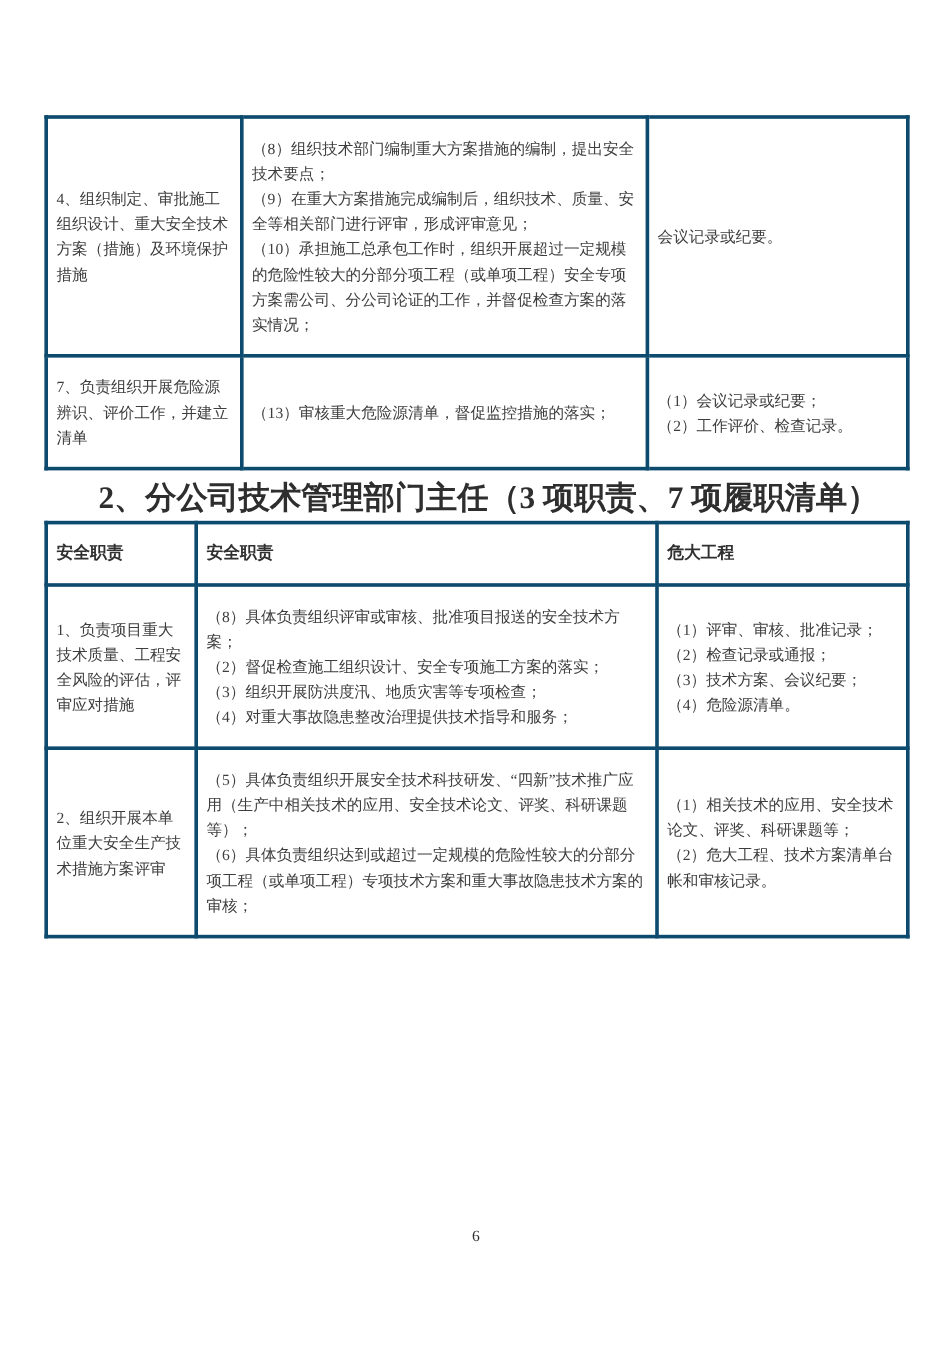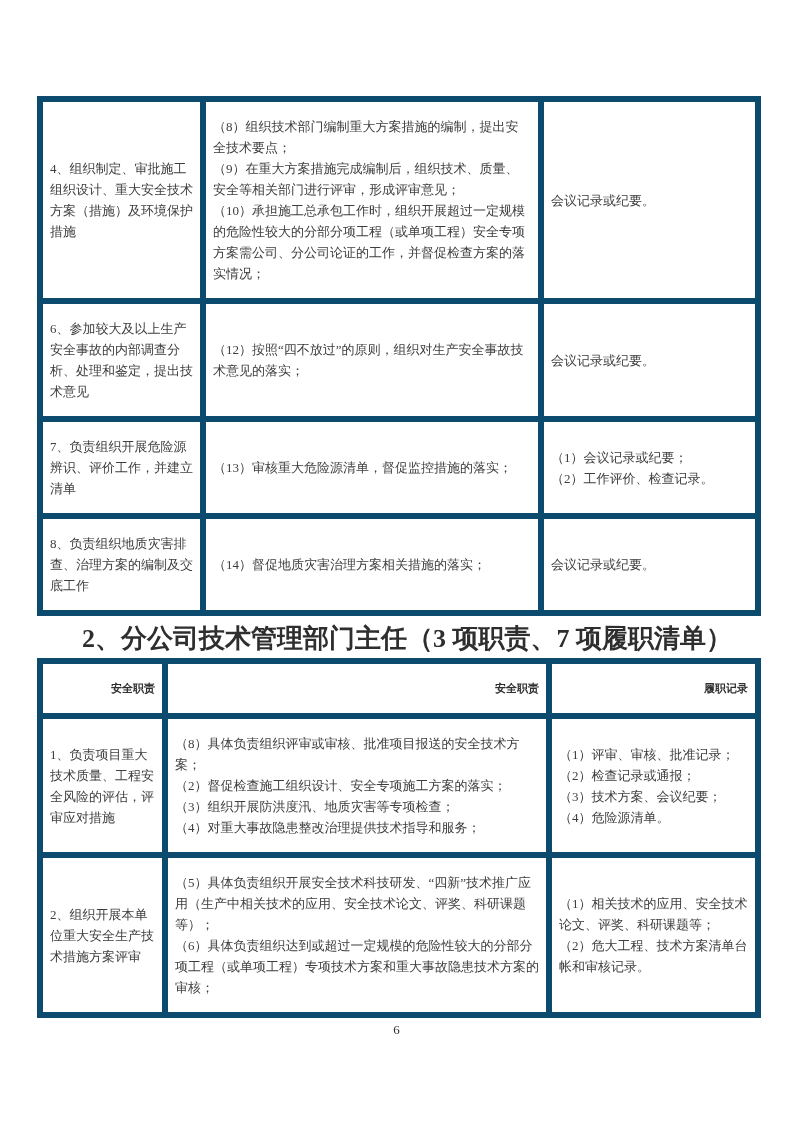--- a/index.html
+++ b/index.html
@@ -15,33 +15,33 @@
     color: #3d3d3d;
     overflow: hidden;
   }
   .doc-table {
     border-collapse: collapse;
     table-layout: fixed;
     width: 718px;
     margin-left: 37px;
   }
   .doc-table td, .doc-table th {
-    border: 6px solid #0c4a6e;
+    border: 3px solid #0c4a6e;
     padding: 14px 7px;
     font-size: 13px;
     line-height: 21px;
     vertical-align: middle;
     color: #3d3d3d;
     word-break: break-all;
     box-sizing: border-box;
   }
   .doc-table th {
     font-weight: bold;
-    text-align: right;
-    font-size: 11px;
+    text-align: left;
+    font-size: 14px;
     color: #303030;
   }
   .doc-table p {
     margin: 0;
     text-align: left;
   }
   #table1 { margin-top: 96px; }
   #table1 .r4 { height: 130px; }
   #table1 .r5 { height: 81px; }
   #table1 .r6 { height: 80px; }
@@ -85,70 +85,48 @@
         </td>
     <td>
       <p>（8）组织技术部门编制重大方案措施的编制，提出安全技术要点；</p>
       <p>（9）在重大方案措施完成编制后，组织技术、质量、安全等相关部门进行评审，形成评审意见；</p>
       <p>（10）承担施工总承包工作时，组织开展超过一定规模的危险性较大的分部分项工程（或单项工程）安全专项方案需公司、分公司论证的工作，并督促检查方案的落实情况；</p>
     </td>
     <td>
           <p>会议记录或纪要。</p>
         </td>
   </tr>
-  <tr class="r6">
-    <td>
-          <p>6、参加较大及以上生产安全事故的内部调查分析、处理和鉴定，提出技术意见</p>
-        </td>
-    <td>
-          <p>（12）按照“四不放过”的原则，组织对生产安全事故技术意见的落实；</p>
-        </td>
-    <td>
-          <p>会议记录或纪要。</p>
-        </td>
-  </tr>
   <tr class="r7">
     <td>
           <p>7、负责组织开展危险源辨识、评价工作，并建立清单</p>
         </td>
     <td>
           <p>（13）审核重大危险源清单，督促监控措施的落实；</p>
         </td>
     <td>
       <p>（1）会议记录或纪要；</p>
       <p>（2）工作评价、检查记录。</p>
     </td>
-  </tr>
-  <tr class="r8">
-    <td>
-          <p>8、负责组织地质灾害排查、治理方案的编制及交底工作</p>
-        </td>
-    <td>
-          <p>（14）督促地质灾害治理方案相关措施的落实；</p>
-        </td>
-    <td>
-          <p>会议记录或纪要。</p>
-        </td>
   </tr>
 </tbody>
   </table>
 
 <div id="section-title-2">2、分公司技术管理部门主任（3 项职责、7 项履职清单）</div>
 
 <table class="doc-table" id="table2">
   <colgroup>
     <col style="width:125px">
       <col style="width:384px">
       <col style="width:209px">
   </colgroup>
   <tbody>
       <tr class="hdr">
     <th>安全职责</th>
     <th>安全职责</th>
-    <th>履职记录</th>
+    <th>危大工程</th>
   </tr>
   <tr class="r1">
     <td>
           <p>1、负责项目重大技术质量、工程安全风险的评估，评审应对措施</p>
         </td>
     <td>
       <p>（8）具体负责组织评审或审核、批准项目报送的安全技术方案；</p>
       <p>（2）督促检查施工组织设计、安全专项施工方案的落实；</p>
       <p>（3）组织开展防洪度汛、地质灾害等专项检查；</p>
       <p>（4）对重大事故隐患整改治理提供技术指导和服务；</p>

